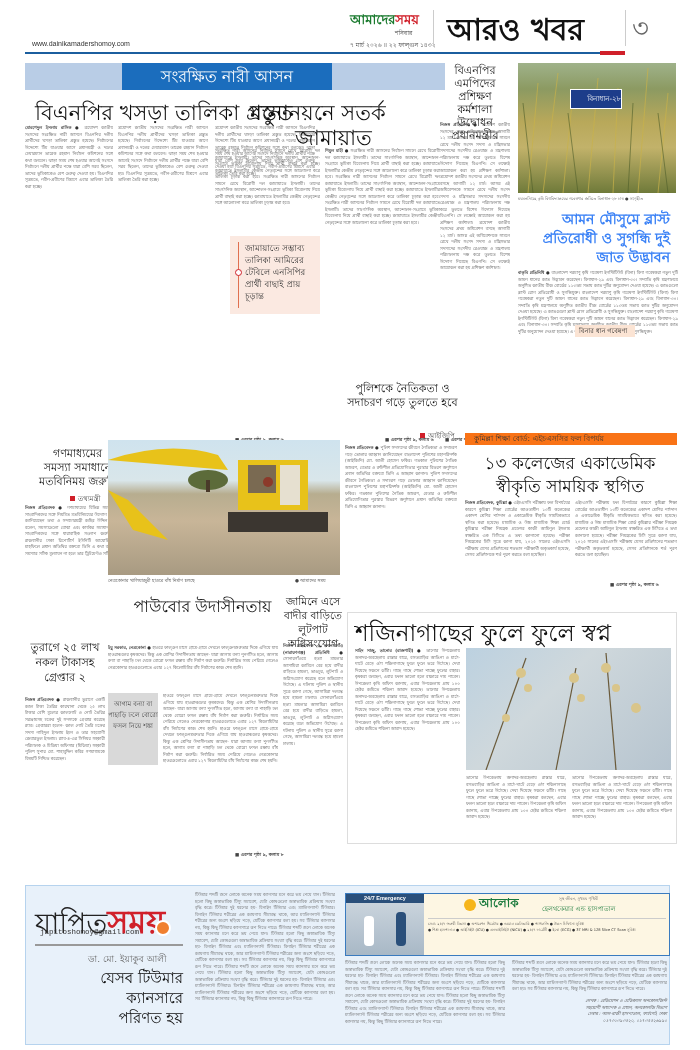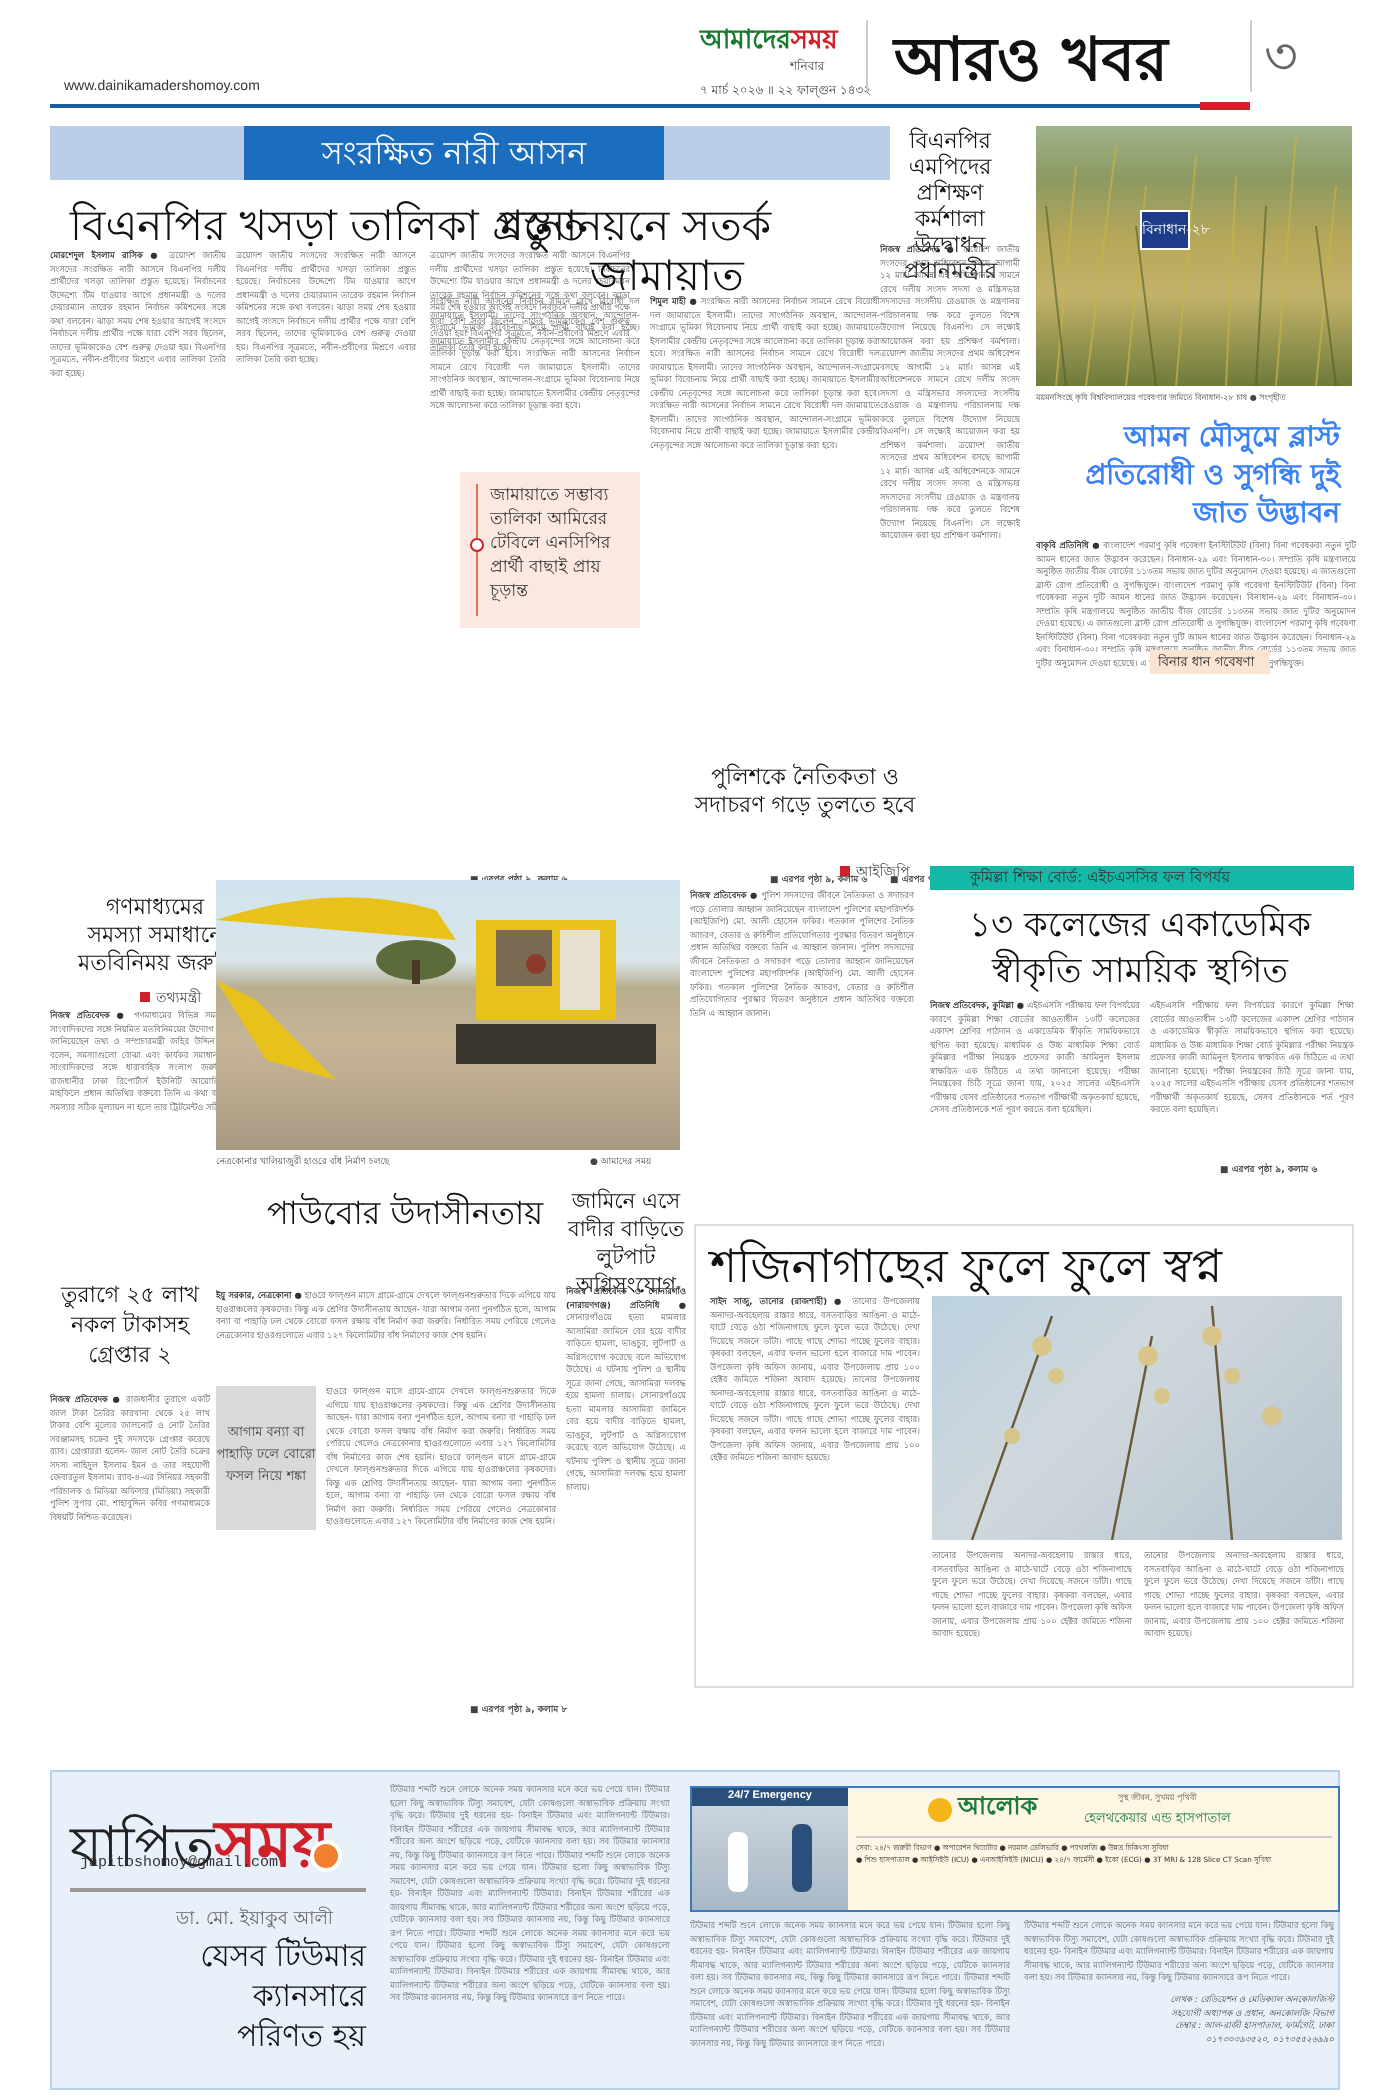--- a/index.html
+++ b/index.html
@@ -76,21 +76,21 @@
         <line x1="120" y1="130" x2="130" y2="5"></line>
         <line x1="140" y1="130" x2="150" y2="30"></line>
     </g>
     <g stroke="#4e5e2a" stroke-width="1" opacity="0.6">
       <line x1="15" y1="130" x2="5" y2="40"></line>
         <line x1="60" y1="130" x2="50" y2="50"></line>
         <line x1="110" y1="130" x2="115" y2="40"></line>
         <line x1="150" y1="130" x2="140" y2="50"></line>
     </g>
   </svg>
-  <div style="position:absolute;left:52px;top:42px;width:25px;height:20px;background:#1d3d8a;border:1px solid #fff;color:#fff;font-size:7px;text-align:center;line-height:18px">বিনাধান-২৮</div>
+  <div style="position:absolute;left:52px;top:26px;width:52px;height:20px;background:#1d3d8a;border:1px solid #fff;color:#fff;font-size:7px;text-align:right;line-height:18px">বিনাধান-২৮</div>
 </div>
 <div class="abs caption" style="left:518px;top:196px;width:160px;font-size:4px">ময়মনসিংহে কৃষি বিশ্ববিদ্যালয়ের গবেষণার জমিতে বিনাধান-২৮ চাষ ● সংগৃহীত</div>
 
 <div class="abs" style="left:525px;top:210px;width:145px;font-size:14px;line-height:19px;text-align:right;color:#3b82f6;font-weight:700">আমন মৌসুমে ব্লাস্ট প্রতিরোধী ও সুগন্ধি দুই জাত উদ্ভাবন</div>
 <div class="abs body-text" style="left:518px;top:270px;width:160px;height:140px"><span class="byline">বাকৃবি প্রতিনিধি ●</span> <span>বাংলাদেশ পরমাণু কৃষি গবেষণা ইনস্টিটিউট (বিনা) বিনা গবেষকরা নতুন দুটি আমন ধানের জাত উদ্ভাবন করেছেন। বিনাধান-২৯ এবং বিনাধান-৩০। সম্প্রতি কৃষি মন্ত্রণালয়ে অনুষ্ঠিত জাতীয় বীজ বোর্ডের ১১৩তম সভায় জাত দুটির অনুমোদন দেওয়া হয়েছে। এ জাতগুলো ব্লাস্ট রোগ প্রতিরোধী ও সুগন্ধিযুক্ত।</span> <span>বাংলাদেশ পরমাণু কৃষি গবেষণা ইনস্টিটিউট (বিনা) বিনা গবেষকরা নতুন দুটি আমন ধানের জাত উদ্ভাবন করেছেন। বিনাধান-২৯ এবং বিনাধান-৩০। সম্প্রতি কৃষি মন্ত্রণালয়ে অনুষ্ঠিত জাতীয় বীজ বোর্ডের ১১৩তম সভায় জাত দুটির অনুমোদন দেওয়া হয়েছে। এ জাতগুলো ব্লাস্ট রোগ প্রতিরোধী ও সুগন্ধিযুক্ত।</span> <span>বাংলাদেশ পরমাণু কৃষি গবেষণা ইনস্টিটিউট (বিনা) বিনা গবেষকরা নতুন দুটি আমন ধানের জাত উদ্ভাবন করেছেন। বিনাধান-২৯ এবং বিনাধান-৩০। সম্প্রতি কৃষি মন্ত্রণালয়ে অনুষ্ঠিত জাতীয় বীজ বোর্ডের ১১৩তম সভায় জাত দুটির অনুমোদন দেওয়া হয়েছে। এ জাতগুলো ব্লাস্ট রোগ প্রতিরোধী ও সুগন্ধিযুক্ত।</span></div>
 <div class="abs" style="left:575px;top:325px;width:60px;height:12px;background:#fbe4d4;font-size:6.5px;line-height:12px;padding-left:4px">বিনার ধান গবেষণা</div>
 
 <div class="abs" style="left:25px;top:447px;width:105px;font-size:11px;line-height:14px;text-align:center;color:#111">
   <div>গণমাধ্যমের</div>
   <div>সমস্যা সমাধানে</div>
@@ -112,34 +112,34 @@
     <circle cx="160" cy="42" r="5" fill="#8c3a2a"></circle>
   </svg>
 </div>
 <div class="abs caption" style="left:108px;top:578px">নেত্রকোনার খালিয়াজুরী হাওরে বাঁধ নির্মাণ চলছে</div>
 <div class="abs caption" style="left:295px;top:578px">● আমাদের সময়</div>
 
 <div class="abs" style="left:345px;top:382px;width:115px;font-size:11px;line-height:14px;text-align:center;color:#111">পুলিশকে নৈতিকতা ও সদাচরণ গড়ে তুলতে হবে</div>
 <div class="abs" style="left:420px;top:430px;font-size:7px;color:#444"><span style="display:inline-block;width:5px;height:5px;background:#d0202a;margin-right:3px"></span><span>আইজিপি</span></div>
 <div class="abs body-text" style="left:345px;top:445px;width:112px;height:145px"><span class="byline">নিজস্ব প্রতিবেদক ●</span> <span>পুলিশ সদস্যদের জীবনে নৈতিকতা ও সদাচরণ গড়ে তোলার আহ্বান জানিয়েছেন বাংলাদেশ পুলিশের মহাপরিদর্শক (আইজিপি) মো. আলী হোসেন ফকির। গতকাল পুলিশের নৈতিক আচরণ, বেতার ও রুচিশীল প্রতিযোগিতার পুরস্কার বিতরণ অনুষ্ঠানে প্রধান অতিথির বক্তব্যে তিনি এ আহ্বান জানান।</span> <span>পুলিশ সদস্যদের জীবনে নৈতিকতা ও সদাচরণ গড়ে তোলার আহ্বান জানিয়েছেন বাংলাদেশ পুলিশের মহাপরিদর্শক (আইজিপি) মো. আলী হোসেন ফকির। গতকাল পুলিশের নৈতিক আচরণ, বেতার ও রুচিশীল প্রতিযোগিতার পুরস্কার বিতরণ অনুষ্ঠানে প্রধান অতিথির বক্তব্যে তিনি এ আহ্বান জানান।</span></div>
 
-<div class="abs" style="left:465px;top:433px;width:212px;height:12px;background:#14b8a6;font-size:7.5px;line-height:12px;padding-left:20px;color:#333">কুমিল্লা শিক্ষা বোর্ড: এইচএসসির ফল বিপর্যয়</div>
+<div class="abs" style="left:465px;top:433px;width:212px;height:12px;background:#f97316;font-size:7.5px;line-height:12px;padding-left:9px;color:#333">কুমিল্লা শিক্ষা বোর্ড: এইচএসসির ফল বিপর্যয়</div>
 <div class="abs h1" style="left:470px;top:452px;width:200px;font-size:17px;line-height:23px;text-align:center">
   <div>১৩ কলেজের একাডেমিক</div>
   <div>স্বীকৃতি সাময়িক স্থগিত</div>
 </div>
 <div class="abs body-text" style="left:465px;top:500px;width:105px;height:90px"><span class="byline">নিজস্ব প্রতিবেদক, কুমিল্লা ●</span> <span>এইচএসসি পরীক্ষায় ফল বিপর্যয়ের কারণে কুমিল্লা শিক্ষা বোর্ডের আওতাধীন ১৩টি কলেজের একাদশ শ্রেণির পাঠদান ও একাডেমিক স্বীকৃতি সাময়িকভাবে স্থগিত করা হয়েছে। মাধ্যমিক ও উচ্চ মাধ্যমিক শিক্ষা বোর্ড কুমিল্লার পরীক্ষা নিয়ন্ত্রক প্রফেসর কাজী আমিনুল ইসলাম স্বাক্ষরিত এক চিঠিতে এ তথ্য জানানো হয়েছে। পরীক্ষা নিয়ন্ত্রকের চিঠি সূত্রে জানা যায়, ২০২৫ সালের এইচএসসি পরীক্ষায় যেসব প্রতিষ্ঠানের শতভাগ পরীক্ষার্থী অকৃতকার্য হয়েছে, সেসব প্রতিষ্ঠানকে শর্ত পূরণ করতে বলা হয়েছিল।</span></div>
 <div class="abs body-text" style="left:575px;top:500px;width:102px;height:80px"><span>এইচএসসি পরীক্ষায় ফল বিপর্যয়ের কারণে কুমিল্লা শিক্ষা বোর্ডের আওতাধীন ১৩টি কলেজের একাদশ শ্রেণির পাঠদান ও একাডেমিক স্বীকৃতি সাময়িকভাবে স্থগিত করা হয়েছে। মাধ্যমিক ও উচ্চ মাধ্যমিক শিক্ষা বোর্ড কুমিল্লার পরীক্ষা নিয়ন্ত্রক প্রফেসর কাজী আমিনুল ইসলাম স্বাক্ষরিত এক চিঠিতে এ তথ্য জানানো হয়েছে। পরীক্ষা নিয়ন্ত্রকের চিঠি সূত্রে জানা যায়, ২০২৫ সালের এইচএসসি পরীক্ষায় যেসব প্রতিষ্ঠানের শতভাগ পরীক্ষার্থী অকৃতকার্য হয়েছে, সেসব প্রতিষ্ঠানকে শর্ত পূরণ করতে বলা হয়েছিল।</span></div>
 <div class="abs caption" style="left:610px;top:582px;font-weight:bold">■ এরপর পৃষ্ঠা ৯, কলাম ৬</div>
 
 <div class="abs h1" style="left:125px;top:596px;width:155px;font-size:16px;line-height:21px;text-align:center">
   <div>পাউবোর উদাসীনতায়</div>
 </div>
 <div class="abs body-text" style="left:108px;top:645px;width:170px;height:45px"><span class="byline">ইয়ু সরকার, নেত্রকোনা ●</span> <span>হাওরে ফাল্গুন মাসে গ্রামে-গ্রামে দেখলে ফাল্গুনশুরুতার দিকে এগিয়ে যায় হাওরাঞ্চলের কৃষকদের। কিন্তু এক শ্রেণির উদাসীনতায় আছেন- যারা আগাম বন্যা পুনর্গঠিত হলে, আগাম বন্যা বা পাহাড়ি ঢল থেকে বোরো ফসল রক্ষায় বাঁধ নির্মাণ করা জরুরি। নির্ধারিত সময় পেরিয়ে গেলেও নেত্রকোনার হাওরগুলোতে এবার ১২৭ কিলোমিটার বাঁধ নির্মাণের কাজ শেষ হয়নি।</span></div>
-<div class="abs" style="left:108px;top:693px;width:50px;height:72px;background:#d9d9d9;font-size:6.5px;line-height:11px;text-align:center;padding-top:18px;color:#444">আগাম বন্যা বা পাহাড়ি ঢলে বোরো ফসল নিয়ে শঙ্কা</div>
+<div class="abs" style="left:108px;top:693px;width:50px;height:72px;background:#d9d9d9;font-size:6.5px;line-height:11px;text-align:center;padding-top:6px;color:#444">আগাম বন্যা বা পাহাড়ি ঢলে বোরো ফসল নিয়ে শঙ্কা</div>
 <div class="abs body-text" style="left:163px;top:693px;width:115px;height:155px"><span>হাওরে ফাল্গুন মাসে গ্রামে-গ্রামে দেখলে ফাল্গুনশুরুতার দিকে এগিয়ে যায় হাওরাঞ্চলের কৃষকদের। কিন্তু এক শ্রেণির উদাসীনতায় আছেন- যারা আগাম বন্যা পুনর্গঠিত হলে, আগাম বন্যা বা পাহাড়ি ঢল থেকে বোরো ফসল রক্ষায় বাঁধ নির্মাণ করা জরুরি। নির্ধারিত সময় পেরিয়ে গেলেও নেত্রকোনার হাওরগুলোতে এবার ১২৭ কিলোমিটার বাঁধ নির্মাণের কাজ শেষ হয়নি।</span> <span>হাওরে ফাল্গুন মাসে গ্রামে-গ্রামে দেখলে ফাল্গুনশুরুতার দিকে এগিয়ে যায় হাওরাঞ্চলের কৃষকদের। কিন্তু এক শ্রেণির উদাসীনতায় আছেন- যারা আগাম বন্যা পুনর্গঠিত হলে, আগাম বন্যা বা পাহাড়ি ঢল থেকে বোরো ফসল রক্ষায় বাঁধ নির্মাণ করা জরুরি। নির্ধারিত সময় পেরিয়ে গেলেও নেত্রকোনার হাওরগুলোতে এবার ১২৭ কিলোমিটার বাঁধ নির্মাণের কাজ শেষ হয়নি।</span></div>
 <div class="abs caption" style="left:235px;top:852px;font-weight:bold">■ এরপর পৃষ্ঠা ৯, কলাম ৮</div>
 
 <div class="abs" style="left:282px;top:594px;width:62px;font-size:10.5px;line-height:14px;text-align:center;color:#111">জামিনে এসে বাদীর বাড়িতে লুটপাট অগ্নিসংযোগ</div>
 <div class="abs body-text" style="left:283px;top:643px;width:60px;height:205px"><span class="byline">নিজস্ব প্রতিবেদক ও সোনারগাঁও (নারায়ণগঞ্জ) প্রতিনিধি ●</span> <span>সোনারগাঁওয়ে হত্যা মামলার আসামিরা জামিনে বের হয়ে বাদীর বাড়িতে হামলা, ভাঙচুর, লুটপাট ও অগ্নিসংযোগ করেছে বলে অভিযোগ উঠেছে। এ ঘটনায় পুলিশ ও স্থানীয় সূত্রে জানা গেছে, আসামিরা দলবদ্ধ হয়ে হামলা চালায়।</span> <span>সোনারগাঁওয়ে হত্যা মামলার আসামিরা জামিনে বের হয়ে বাদীর বাড়িতে হামলা, ভাঙচুর, লুটপাট ও অগ্নিসংযোগ করেছে বলে অভিযোগ উঠেছে। এ ঘটনায় পুলিশ ও স্থানীয় সূত্রে জানা গেছে, আসামিরা দলবদ্ধ হয়ে হামলা চালায়।</span></div>
 
 <div class="abs" style="left:25px;top:640px;width:80px;font-size:11px;line-height:15px;text-align:center;color:#111">
   <div>তুরাগে ২৫ লাখ</div>
   <div>নকল টাকাসহ</div>
   <div>গ্রেপ্তার ২</div>

